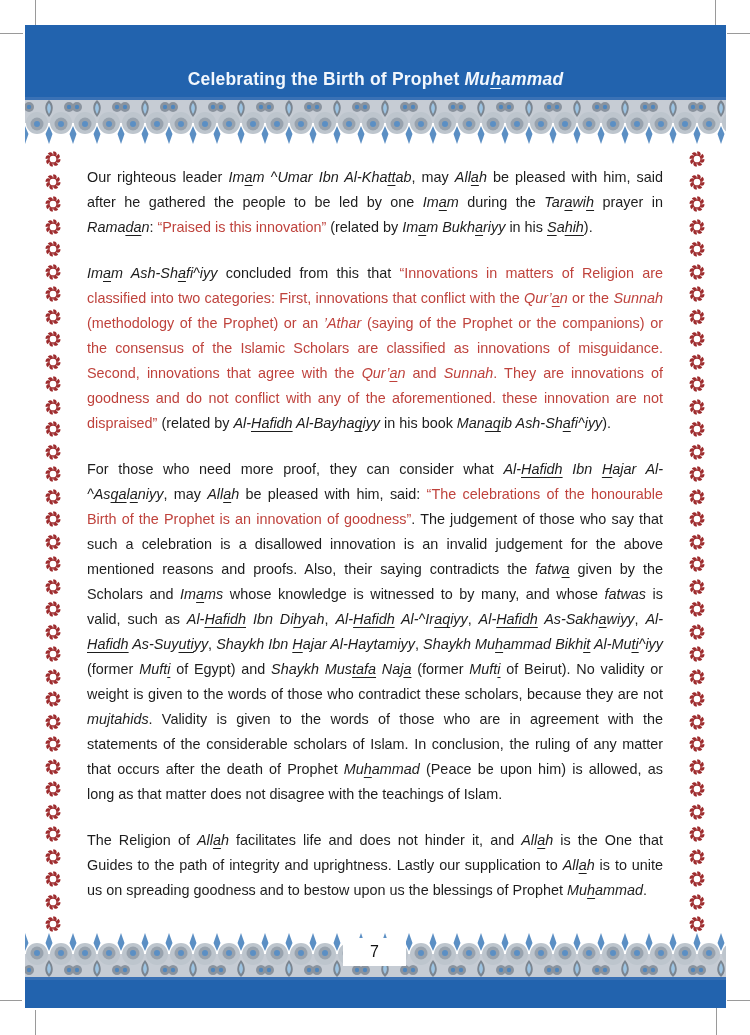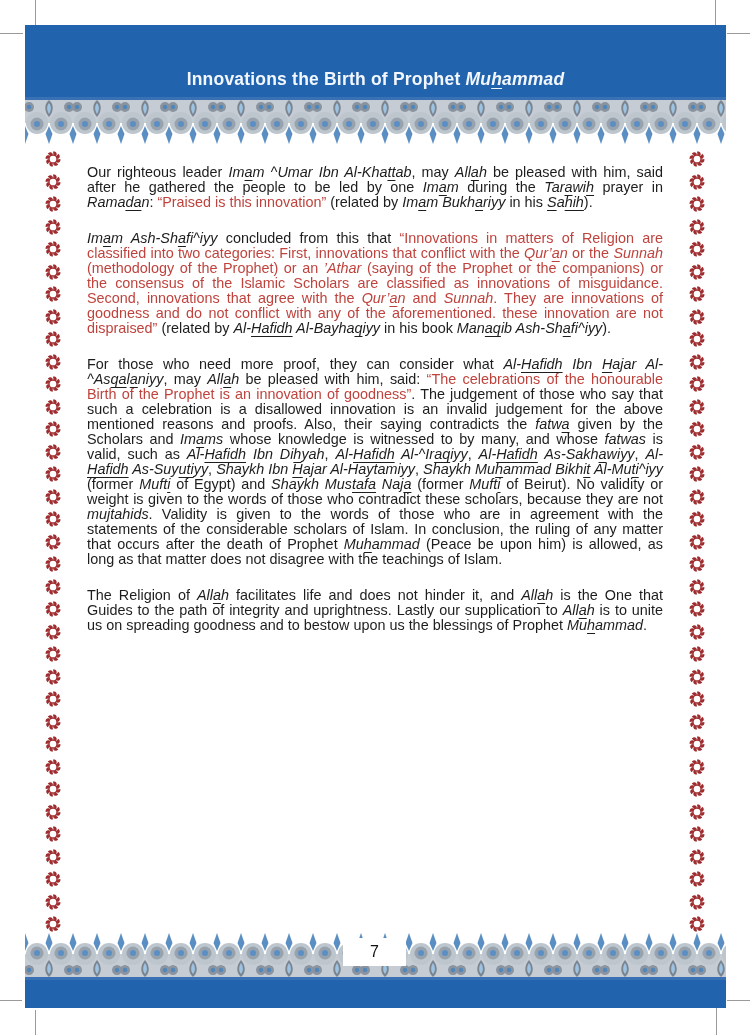--- a/index.html
+++ b/index.html
@@ -35,21 +35,21 @@
   .rosette-col{
     position:absolute;top:151px;height:781px;width:20px;
     display:flex;flex-direction:column;justify-content:space-between;align-items:center;
   }
   .rosette-col.left{left:43px;}
   .rosette-col.right{left:687px;}
   .rosette{width:16px;height:16px;display:block;}
   
   .article{
     position:absolute;left:87px;top:165px;width:576px;
-    font-size:14.4px;line-height:15px;color:#1d1d1d;
+    font-size:14.4px;line-height:25px;color:#1d1d1d;
     text-align:justify;
   }
   .article p{margin:0 0 21px 0;}
   .it{font-style:italic;}
   .un{text-decoration:underline;text-decoration-thickness:1.2px;text-underline-offset:2.5px;}
   .rd{color:var(--accent-red,#bf423c);}
   
   .page-number-box{
     position:absolute;left:343px;top:938px;width:63px;height:28px;
     background:#fff;display:flex;align-items:center;justify-content:center;
@@ -65,21 +65,21 @@
   <div class="crop" style="left:35px;top:0;width:1px;height:30px;"></div>
   <div class="crop" style="left:0;top:33px;width:23px;height:1px;"></div>
   <div class="crop" style="left:715px;top:0;width:1px;height:25px;"></div>
   <div class="crop" style="left:727px;top:33px;width:23px;height:1px;"></div>
   <div class="crop" style="left:0;top:1000px;width:22px;height:1px;"></div>
   <div class="crop" style="left:35px;top:1010px;width:1px;height:25px;"></div>
   <div class="crop" style="left:727px;top:1000px;width:23px;height:1px;"></div>
   <div class="crop" style="left:716px;top:1008px;width:1px;height:27px;"></div>
 
   <div class="band-top">
-    <div class="page-title"><span>Innovations the Birth of Prophet </span><span class="it">Mu</span><span class="it un">h</span><span class="it">ammad</span></div>
+    <div class="page-title"><span>Celebrating the Birth of Prophet </span><span class="it">Mu</span><span class="it un">h</span><span class="it">ammad</span></div>
   </div>
 
   <svg class="fringe fringe-top" xmlns="http://www.w3.org/2000/svg">
     <defs>
       <pattern id="pA" width="48" height="50" patternUnits="userSpaceOnUse">
         <rect width="48" height="26" fill="#c6ccd4"></rect>
         <rect width="48" height="3" fill="#3a71b5"></rect>
         <path d="M24,3 C19,7 19,14 24,20 C29,14 29,7 24,3Z" fill="#7b8590"></path>
         <path d="M24,6 C21.5,9 21.5,13 24,17 C26.5,13 26.5,9 24,6Z" fill="#9cc3e2"></path>
         <circle cx="4" cy="10" r="5" fill="#8a939e"></circle>

